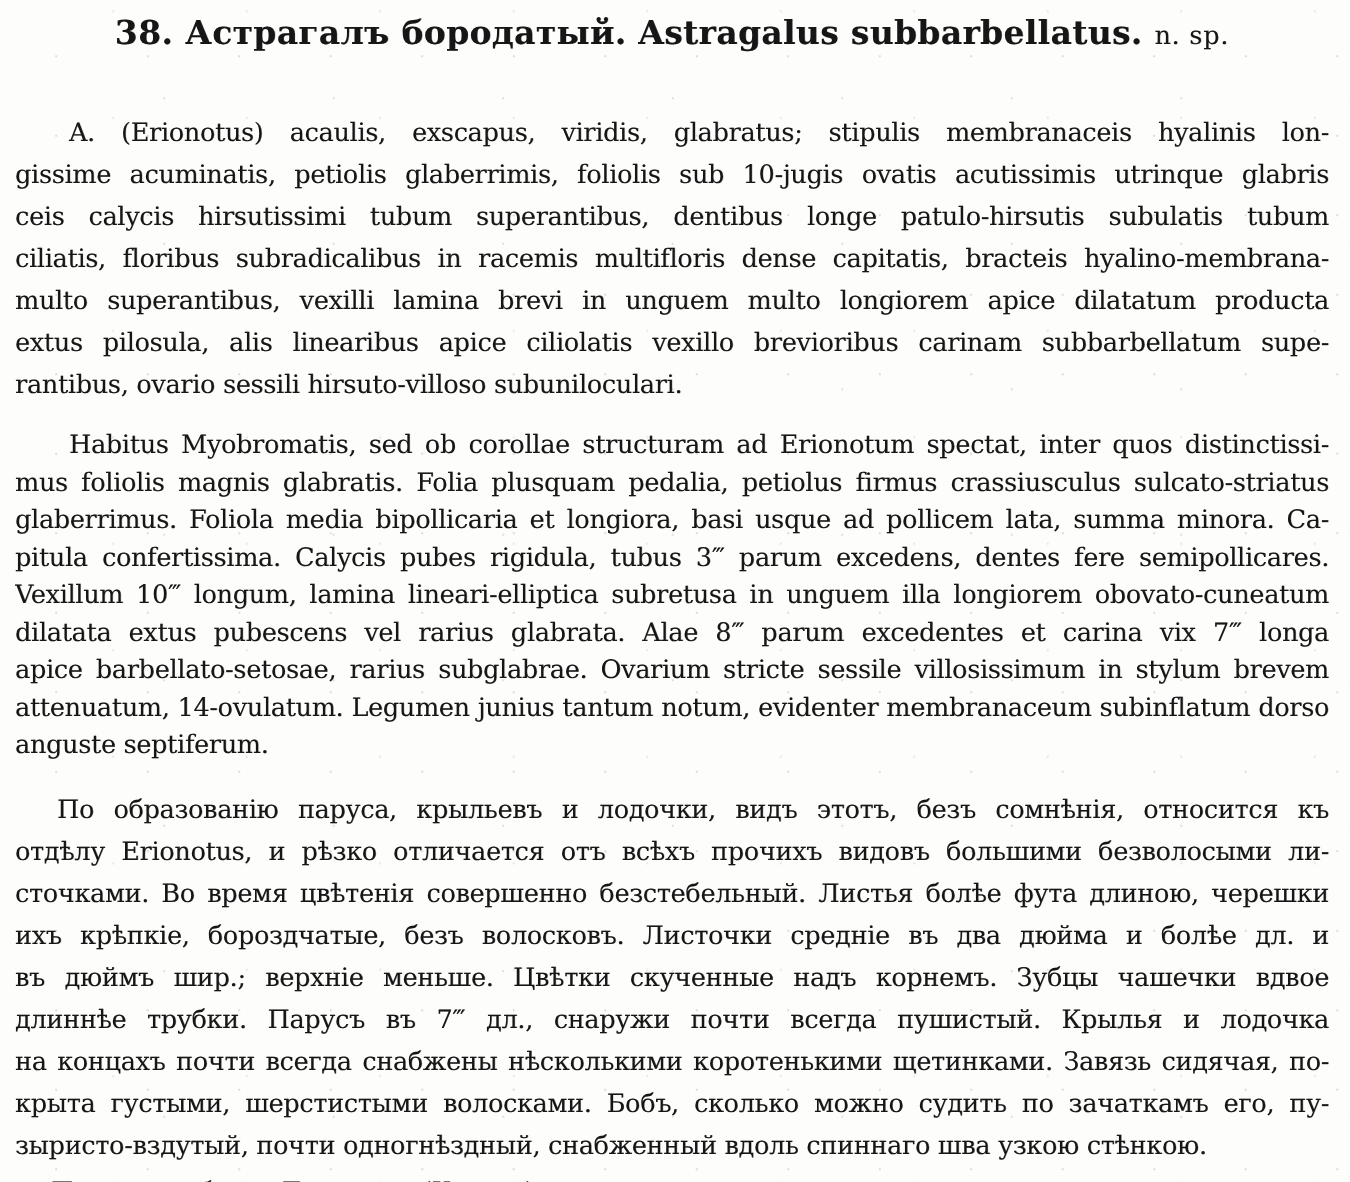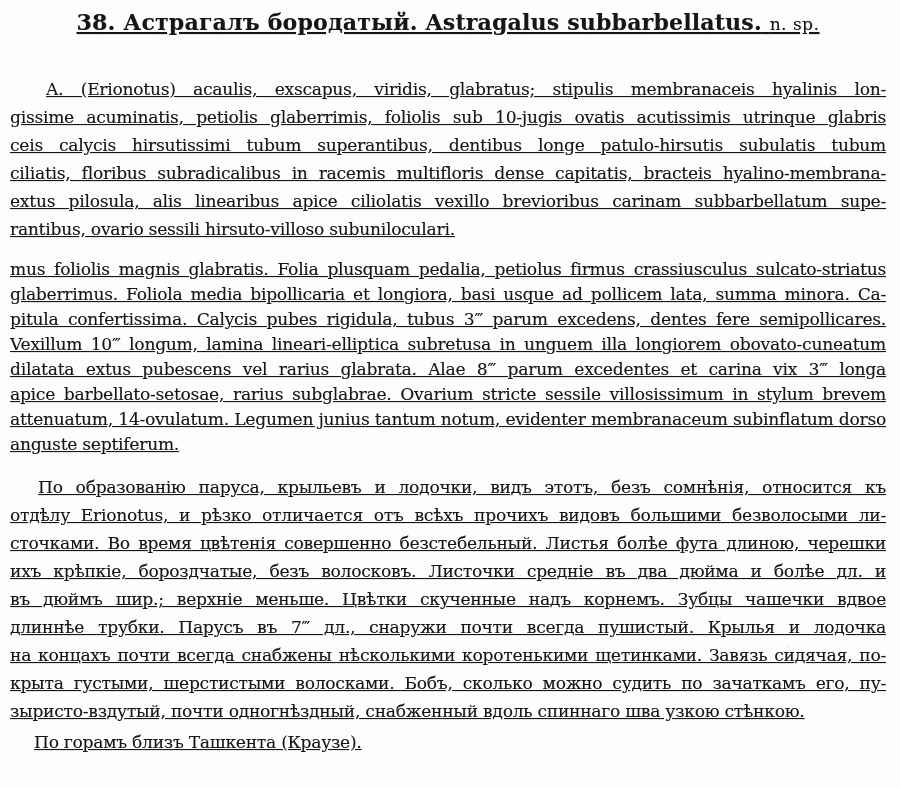--- a/index.html
+++ b/index.html
@@ -18,21 +18,20 @@
       radial-gradient(circle, #dcdcd6 0.6px, transparent 0.9px),
       radial-gradient(circle, #e6e6e1 0.6px, transparent 0.9px),
       radial-gradient(circle, #e0e0da 0.5px, transparent 0.8px);
     background-size: 61px 53px, 89px 71px, 113px 97px;
     background-position: 7px 11px, 31px 43px, 53px 17px;
     color: #161616;
     font-family: "DejaVu Serif", "Liberation Serif", serif;
     font-size: 17px;
     letter-spacing: -0.2px;
     text-shadow: 0.3px 0.3px 0 rgba(25,25,25,0.38);
-    text-decoration: underline;
   }
   .page-inner {
     padding: 7px 14px 0 10px;
   }
   .heading {
     text-align: center;
     font-weight: bold;
     font-size: 22px;
     letter-spacing: 0.2px;
     margin: 0;
@@ -77,30 +76,32 @@
     <h1 class="heading">
       <span>38. Астрагалъ бородатый. Astragalus subbarbellatus.</span>
       <span class="annotation">n. sp.</span>
     </h1>
 
     <div class="para para-0">
         <div class="line first">A. (Erionotus) acaulis, exscapus, viridis, glabratus; stipulis membranaceis hyalinis lon-</div>
         <div class="line">gissime acuminatis, petiolis glaberrimis, foliolis sub 10-jugis ovatis acutissimis utrinque glabris</div>
         <div class="line">ceis calycis hirsutissimi tubum superantibus, dentibus longe patulo-hirsutis subulatis tubum</div>
         <div class="line">ciliatis, floribus subradicalibus in racemis multifloris dense capitatis, bracteis hyalino-membrana-</div>
+        <div class="line">multo superantibus, vexilli lamina brevi in unguem multo longiorem apice dilatatum producta</div>
         <div class="line">extus pilosula, alis linearibus apice ciliolatis vexillo brevioribus carinam subbarbellatum supe-</div>
         <div class="line last">rantibus, ovario sessili hirsuto-villoso subuniloculari.</div>
       </div>
 
     <div class="para para-1">
+        <div class="line first">Habitus Myobromatis, sed ob corollae structuram ad Erionotum spectat, inter quos distinctissi-</div>
         <div class="line">mus foliolis magnis glabratis. Folia plusquam pedalia, petiolus firmus crassiusculus sulcato-striatus</div>
         <div class="line">glaberrimus. Foliola media bipollicaria et longiora, basi usque ad pollicem lata, summa minora. Ca-</div>
         <div class="line">pitula confertissima. Calycis pubes rigidula, tubus 3‴ parum excedens, dentes fere semipollicares.</div>
         <div class="line">Vexillum 10‴ longum, lamina lineari-elliptica subretusa in unguem illa longiorem obovato-cuneatum</div>
-        <div class="line">dilatata extus pubescens vel rarius glabrata. Alae 8‴ parum excedentes et carina vix 3‴ longa</div>
+        <div class="line">dilatata extus pubescens vel rarius glabrata. Alae 8‴ parum excedentes et carina vix 7‴ longa</div>
         <div class="line">apice barbellato-setosae, rarius subglabrae. Ovarium stricte sessile villosissimum in stylum brevem</div>
         <div class="line">attenuatum, 14-ovulatum. Legumen junius tantum notum, evidenter membranaceum subinflatum dorso</div>
         <div class="line last">anguste septiferum.</div>
       </div>
 
     <div class="para para-2">
         <div class="line first">По образованію паруса, крыльевъ и лодочки, видъ этотъ, безъ сомнѣнія, относится къ</div>
         <div class="line">отдѣлу Erionotus, и рѣзко отличается отъ всѣхъ прочихъ видовъ большими безволосыми ли-</div>
         <div class="line">сточками. Во время цвѣтенія совершенно безстебельный. Листья болѣе фута длиною, черешки</div>
         <div class="line">ихъ крѣпкіе, бороздчатые, безъ волосковъ. Листочки средніе въ два дюйма и болѣе дл. и</div>

